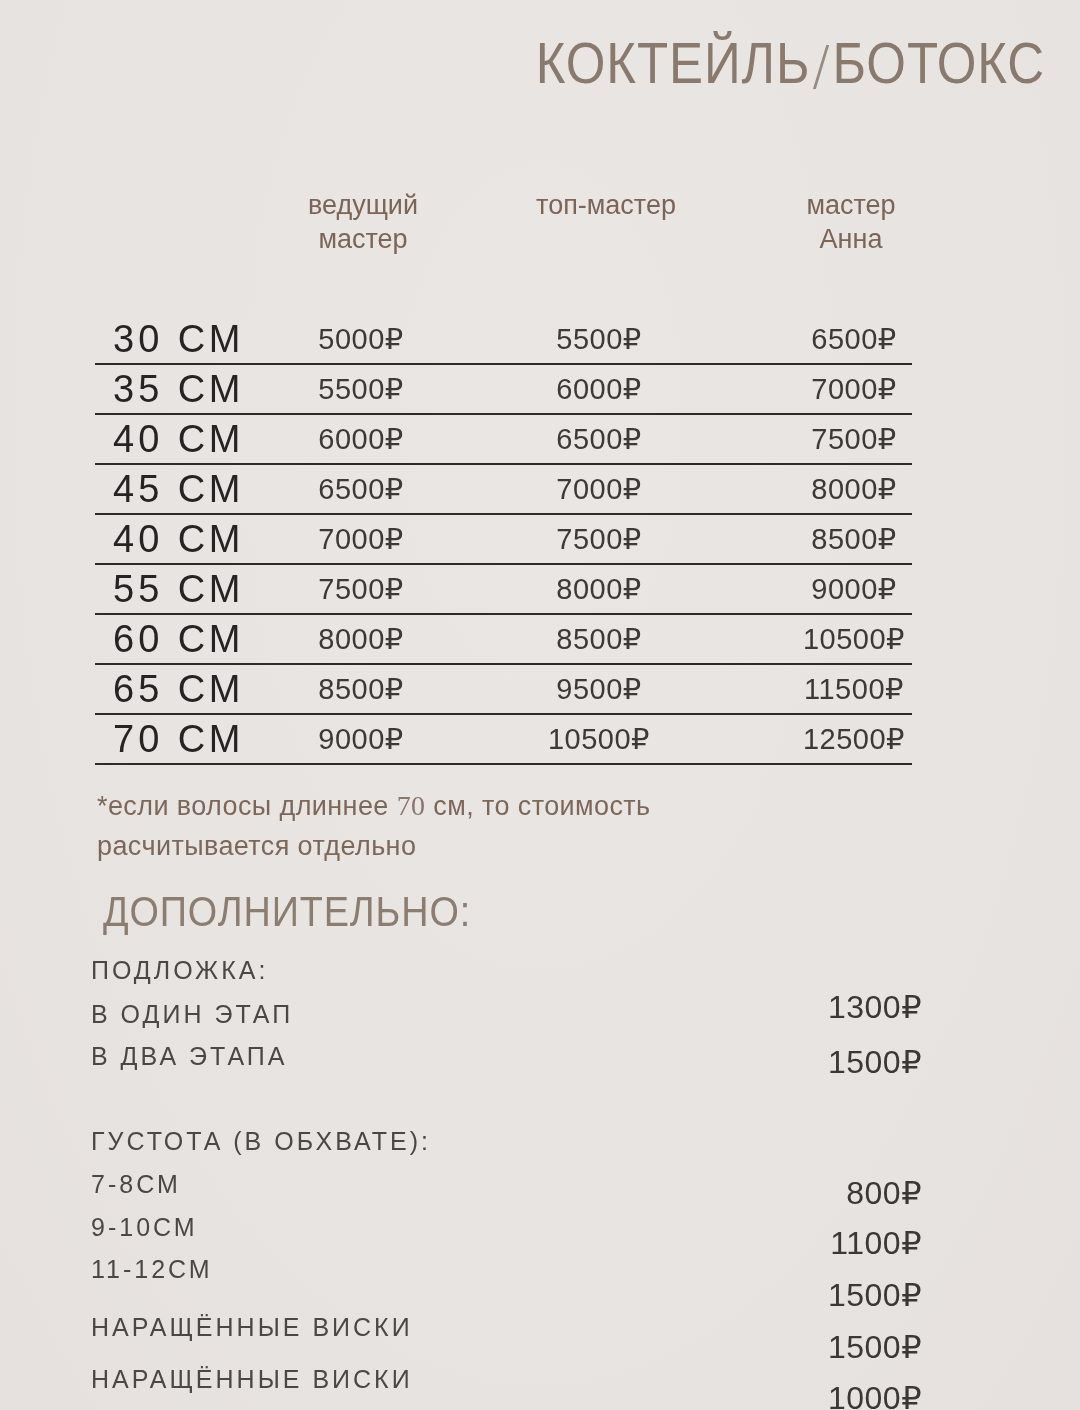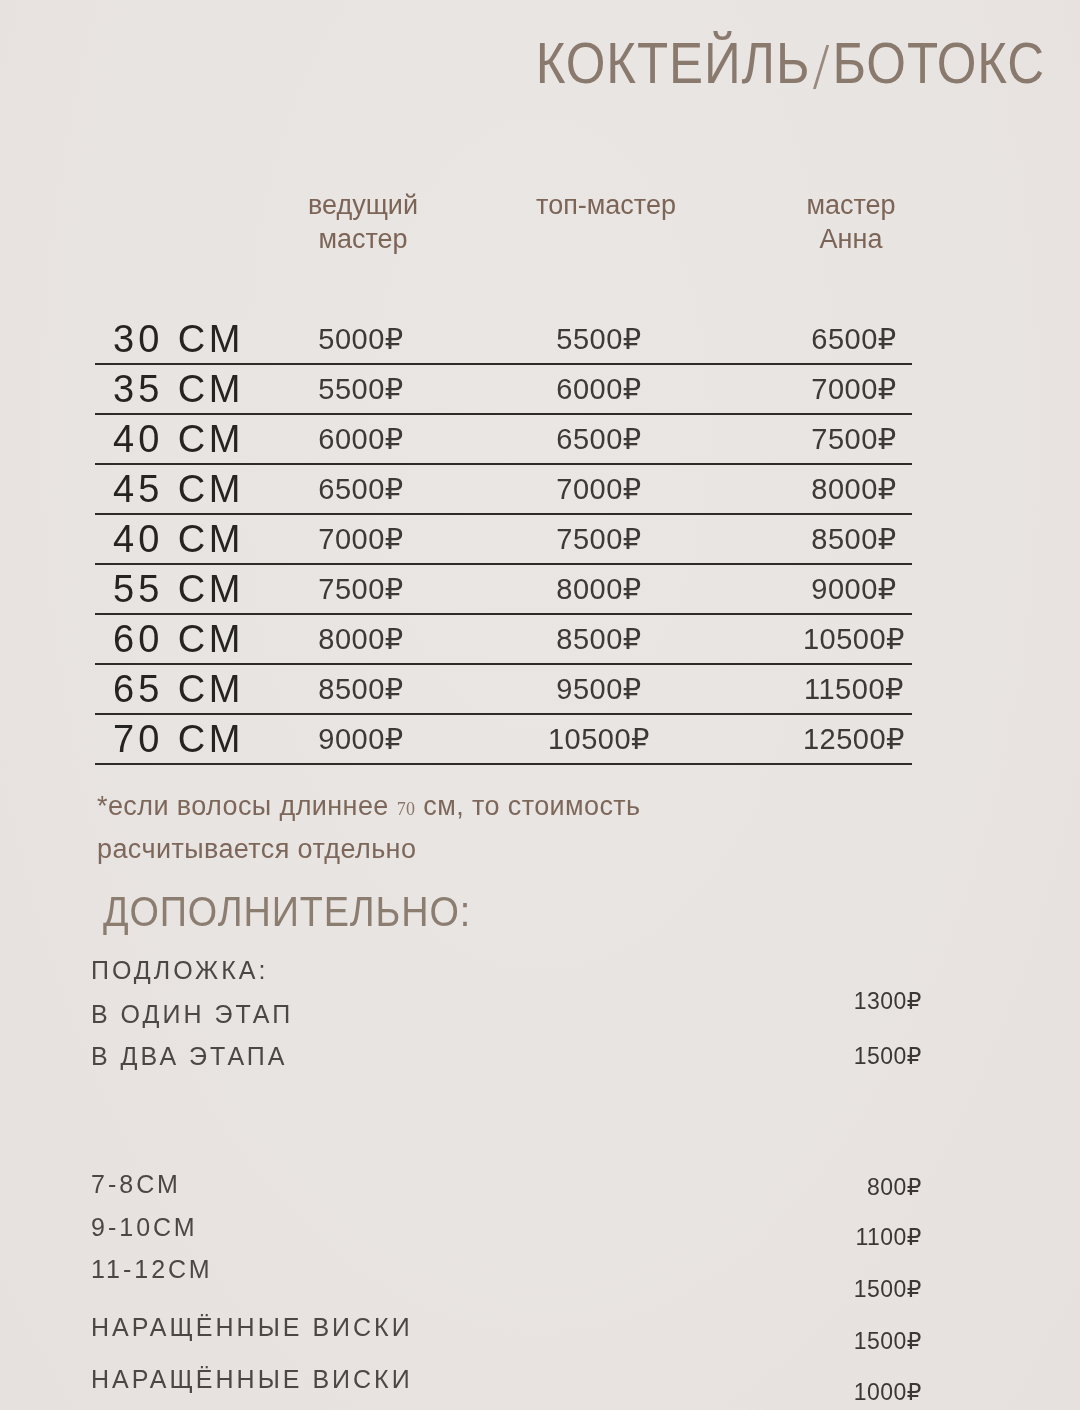--- a/index.html
+++ b/index.html
@@ -24,27 +24,27 @@
   .price-table{position:absolute;left:95px;top:315px;width:817px;}
   .t-row{position:relative;height:50px;box-sizing:border-box;border-bottom:2px solid #2e2b29;}
   .t-row .cell{position:absolute;top:0;height:48px;display:flex;align-items:center;}
   .c-len{left:18px;font-size:38px;letter-spacing:4px;color:#262422;}
   .c-p{width:200px;justify-content:center;font-size:29px;letter-spacing:0.5px;color:#3c3937;}
   .c-p1{left:166px;} .c-p2{left:404px;} .c-p3{left:659px;}
 
   
   .footnote{position:absolute;left:97px;top:786px;font-size:27px;line-height:40px;
             color:#7d675a;letter-spacing:0.4px;}
-  .serif-num{font-family:"Liberation Serif","DejaVu Serif",serif;font-size:18px;color:#8a766a;}
+  .serif-num{font-family:"Liberation Serif","DejaVu Serif",serif;font-size:28px;color:#8a766a;}
 
   
   .extras-title{position:absolute;left:103px;top:888px;color:#8c7d71;font-size:42px;
                 letter-spacing:1px;transform:scaleX(0.9);transform-origin:left;}
   .ex-label{position:absolute;left:91px;font-size:25px;letter-spacing:3px;color:#4b4745;}
-  .ex-price{position:absolute;right:158px;font-size:23px;letter-spacing:0.5px;color:#3a3735;text-align:center;}
+  .ex-price{position:absolute;right:158px;font-size:32px;letter-spacing:0.5px;color:#3a3735;text-align:center;}
 </style>
 </head>
 <body>
 
 <div id="page">
 
   <div class="title">
     <span class="title-inner">
       <span>КОКТЕЙЛЬ</span><span class="title-sep">/</span><span>БОТОКС</span>
     </span>
@@ -123,20 +123,21 @@
   <div class="footnote">
     <span>*если волосы длиннее </span><span class="serif-num">70</span><span> см, то стоимость</span><br>
     <span>расчитывается отдельно</span>
   </div>
 
   <div class="extras-title">ДОПОЛНИТЕЛЬНО:</div>
 
   <div class="ex-label" style="top:956px">ПОДЛОЖКА:</div>
   <div class="ex-label" style="top:1000px">В ОДИН ЭТАП</div>
   <div class="ex-label" style="top:1042px">В ДВА ЭТАПА</div>
+  <div class="ex-label" style="top:1127px">ГУСТОТА (В ОБХВАТЕ):</div>
   <div class="ex-label" style="top:1170px">7-8СМ</div>
   <div class="ex-label" style="top:1213px">9-10СМ</div>
   <div class="ex-label" style="top:1255px">11-12СМ</div>
   <div class="ex-label" style="top:1313px">НАРАЩЁННЫЕ ВИСКИ</div>
   <div class="ex-label" style="top:1365px">НАРАЩЁННЫЕ ВИСКИ</div>
 
   <div class="ex-price" style="top:988px">1300₽</div>
   <div class="ex-price" style="top:1043px">1500₽</div>
   <div class="ex-price" style="top:1174px">800₽</div>
   <div class="ex-price" style="top:1224px">1100₽</div>

